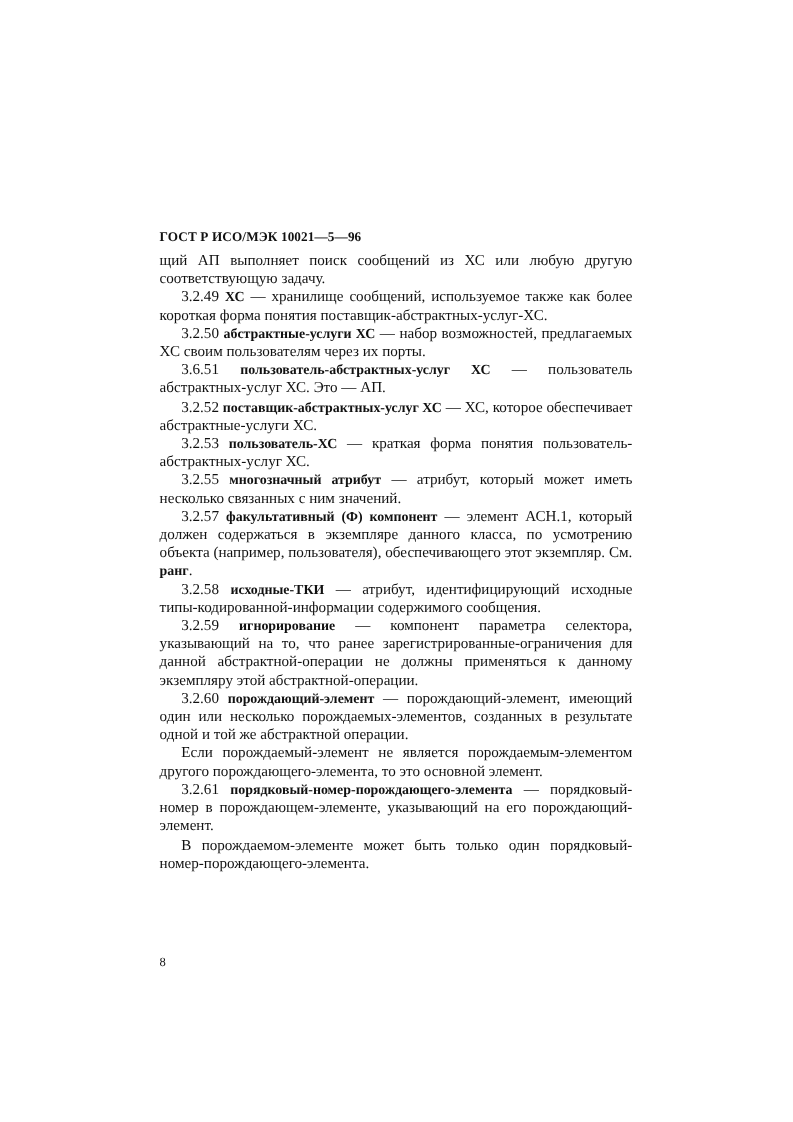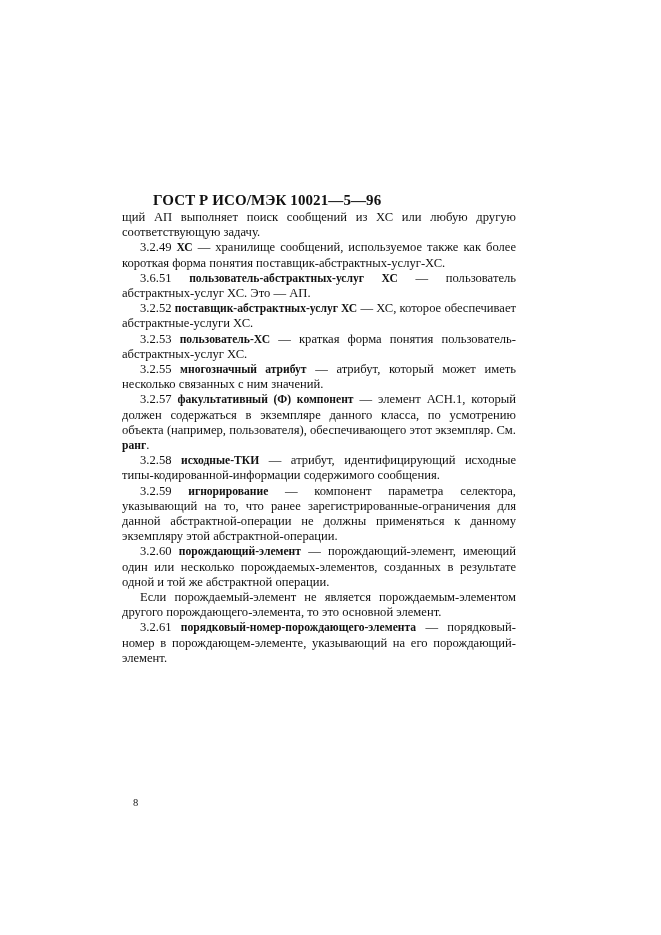--- a/index.html
+++ b/index.html
@@ -1,36 +1,38 @@
 <!DOCTYPE html>
 <html><head>
 <meta charset="utf-8">
 <style>
   html, body { margin:0; padding:0; background:#ffffff; }
   body { width:661px; height:935px; position:relative; overflow:hidden; font-family:"Liberation Serif","DejaVu Serif",serif; color:#111; }
-  .header { position:absolute; left:133px; top:192px; font-size:15px; font-weight:bold; letter-spacing:0.1px;margin-left:20px; }
-  .content { position:absolute; left:122px; top:210px; width:394px; font-size:12.6px; line-height:15.2px; text-align:justify; }
+  .header { position:absolute; left:133px; top:192px; font-size:11px; font-weight:bold; letter-spacing:0.1px; }
+  .content { position:absolute; left:133px; top:210px; width:394px; font-size:12.6px; line-height:15.2px; text-align:justify; }
   .content p { margin:0; }
   .content p.ind { text-indent:18px; }
   .content b { font-weight:bold; font-size:11.6px; }
   .pagenum { position:absolute; left:133px; top:797px; font-size:10.5px; }
 </style>
 </head>
 <body>
 
 <div class="header">ГОСТ Р ИСО/МЭК 10021—5—96</div>
 
 <div class="content">
   <p><span>щий АП выполняет поиск сообщений из ХС или любую другую соответствующую задачу.</span></p>
   <p class="ind"><span>3.2.49 </span><b>ХС</b><span> — хранилище сообщений, используемое также как более короткая форма понятия поставщик-абстрактных-услуг-ХС.</span></p>
+  <p class="ind"><span>3.2.50 </span><b>абстрактные-услуги ХС</b><span> — набор возможностей, предлагаемых ХС своим пользователям через их порты.</span></p>
   <p class="ind"><span>3.6.51 </span><b>пользователь-абстрактных-услуг ХС</b><span> — пользователь абстрактных-услуг ХС. Это — АП.</span></p>
   <p class="ind"><span>3.2.52 </span><b>поставщик-абстрактных-услуг ХС</b><span> — ХС, которое обеспечивает абстрактные-услуги ХС.</span></p>
   <p class="ind"><span>3.2.53 </span><b>пользователь-ХС</b><span> — краткая форма понятия пользователь-абстрактных-услуг ХС.</span></p>
   <p class="ind"><span>3.2.55 </span><b>многозначный атрибут</b><span> — атрибут, который может иметь несколько связанных с ним значений.</span></p>
   <p class="ind"><span>3.2.57 </span><b>факультативный (Ф) компонент</b><span> — элемент АСН.1, который должен содержаться в экземпляре данного класса, по усмотрению объекта (например, пользователя), обеспечивающего этот экземпляр. См. </span><b>ранг</b><span>.</span></p>
   <p class="ind"><span>3.2.58 </span><b>исходные-ТКИ</b><span> — атрибут, идентифицирующий исходные типы-кодированной-информации содержимого сообщения.</span></p>
   <p class="ind"><span>3.2.59 </span><b>игнорирование</b><span> — компонент параметра  селектора,  указывающий  на то, что ранее зарегистрированные-ограничения для данной абстрактной-операции не должны применяться к данному экземпляру этой абстрактной-операции.</span></p>
   <p class="ind"><span>3.2.60 </span><b>порождающий-элемент</b><span> — порождающий-элемент, имеющий один или несколько порождаемых-элементов, созданных в результате одной и той же абстрактной операции.</span></p>
   <p class="ind"><span>Если порождаемый-элемент  не является порождаемым-элементом другого порождающего-элемента, то это основной элемент.</span></p>
   <p class="ind"><span>3.2.61 </span><b>порядковый-номер-порождающего-элемента</b><span> — порядковый-номер в порождающем-элементе, указывающий на его порождающий-элемент.</span></p>
+  <p class="ind"><span>В порождаемом-элементе может быть только один порядковый-номер-порождающего-элемента.</span></p>
 </div>
 
 <div class="pagenum">8</div>
 
 </body></html>

